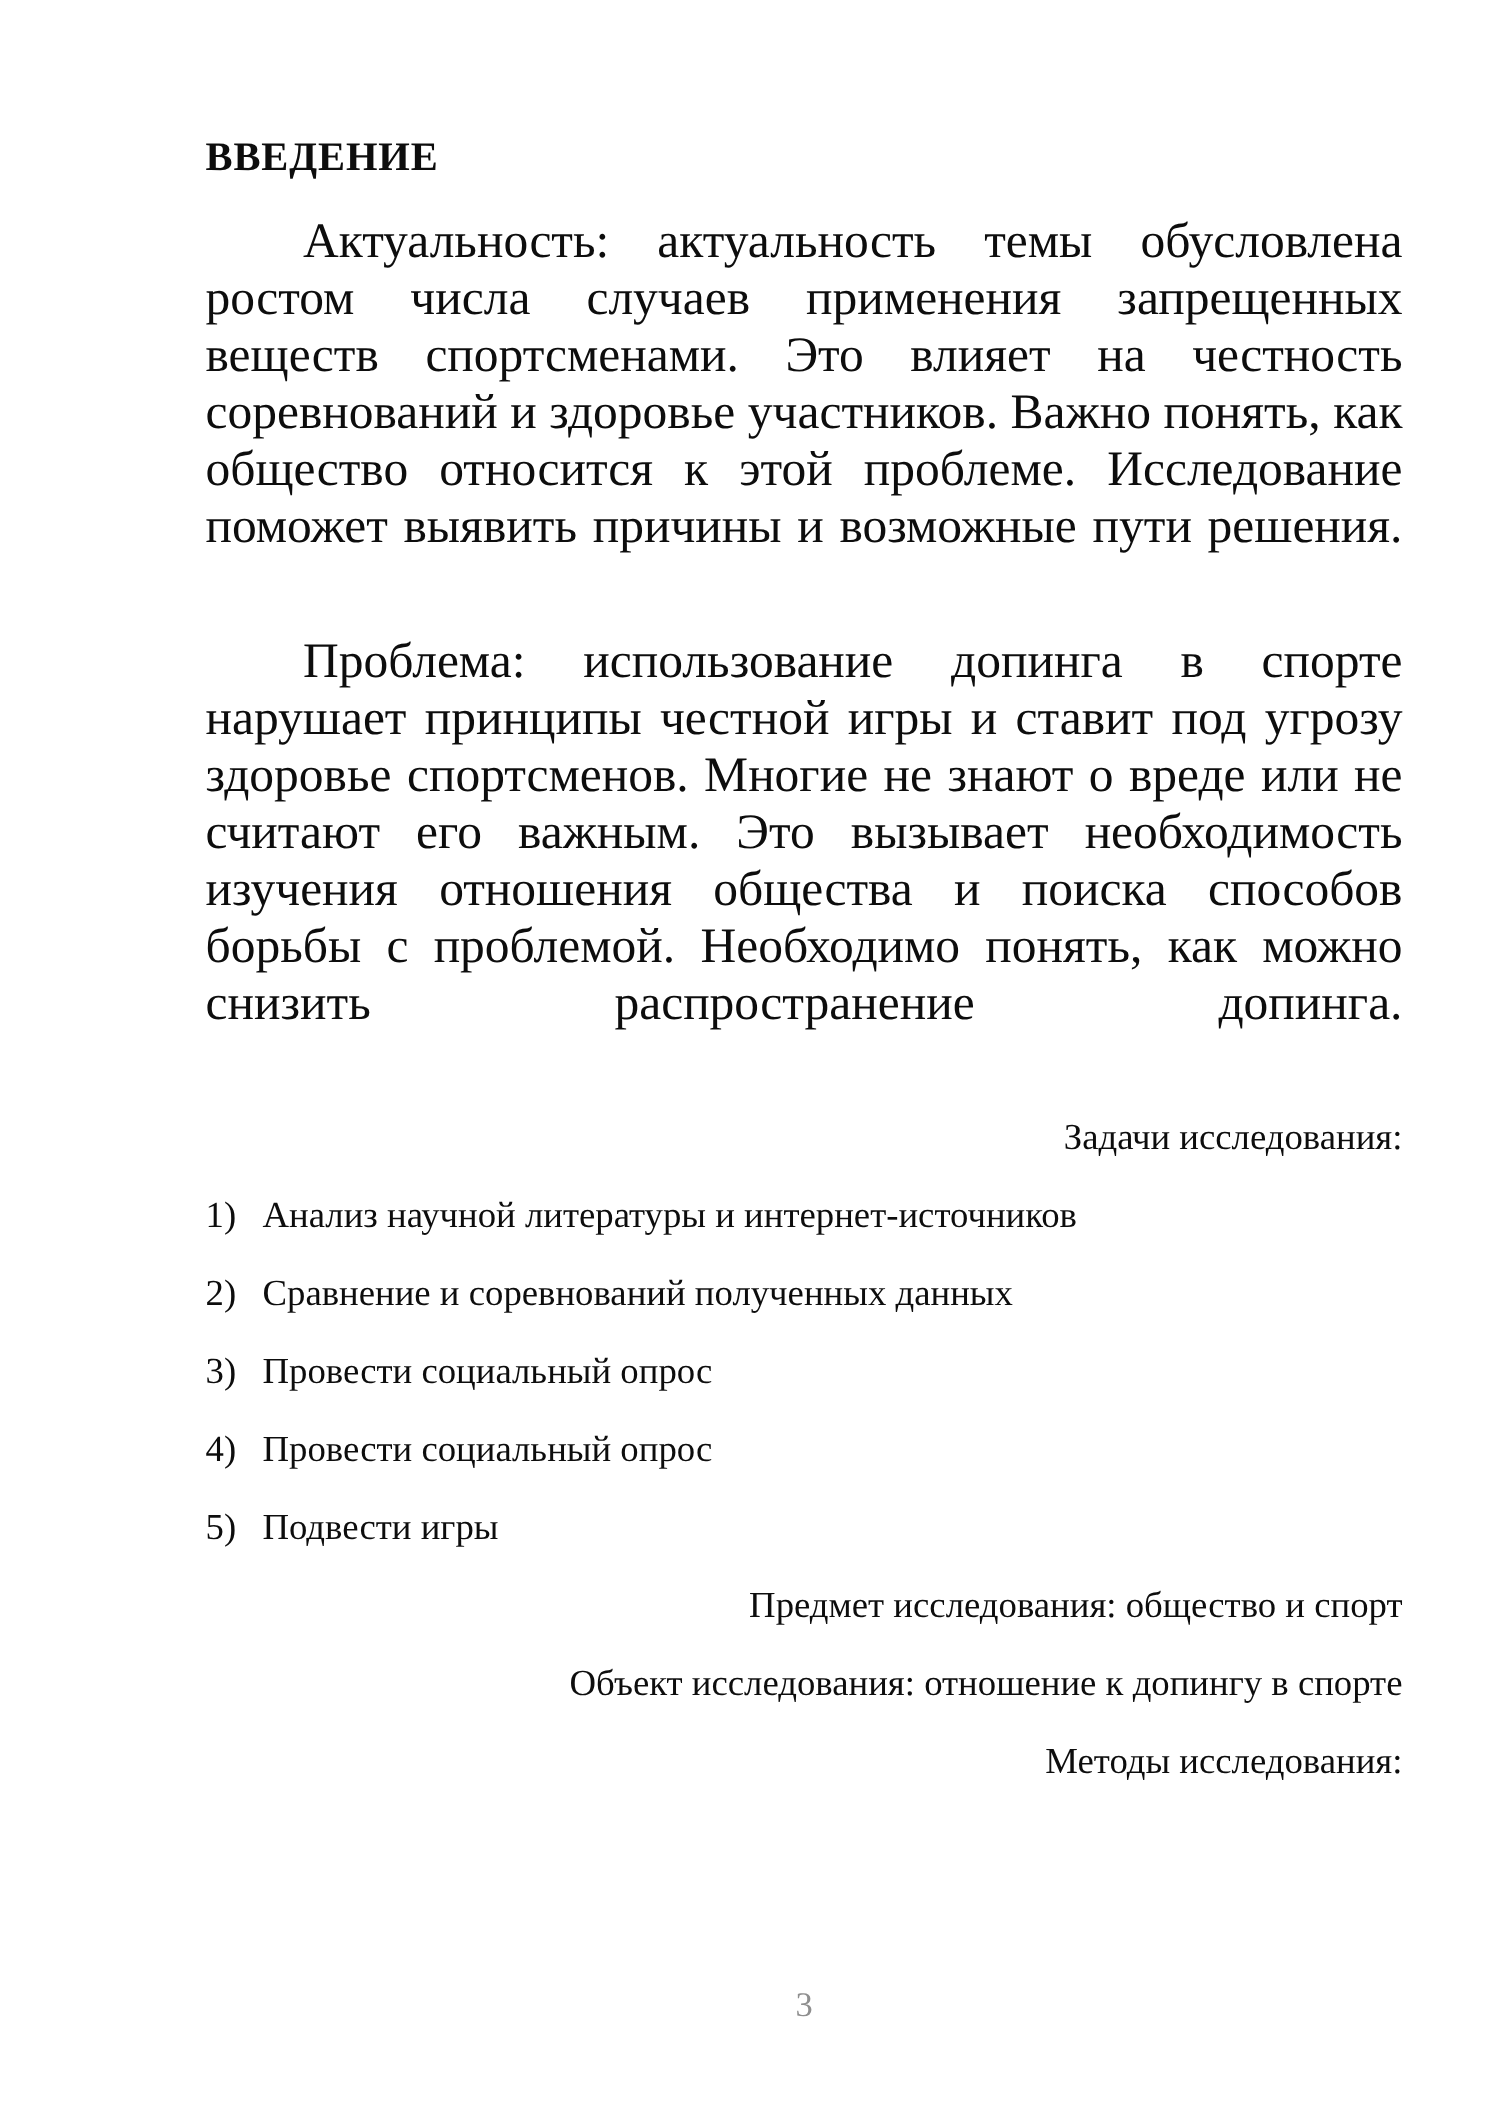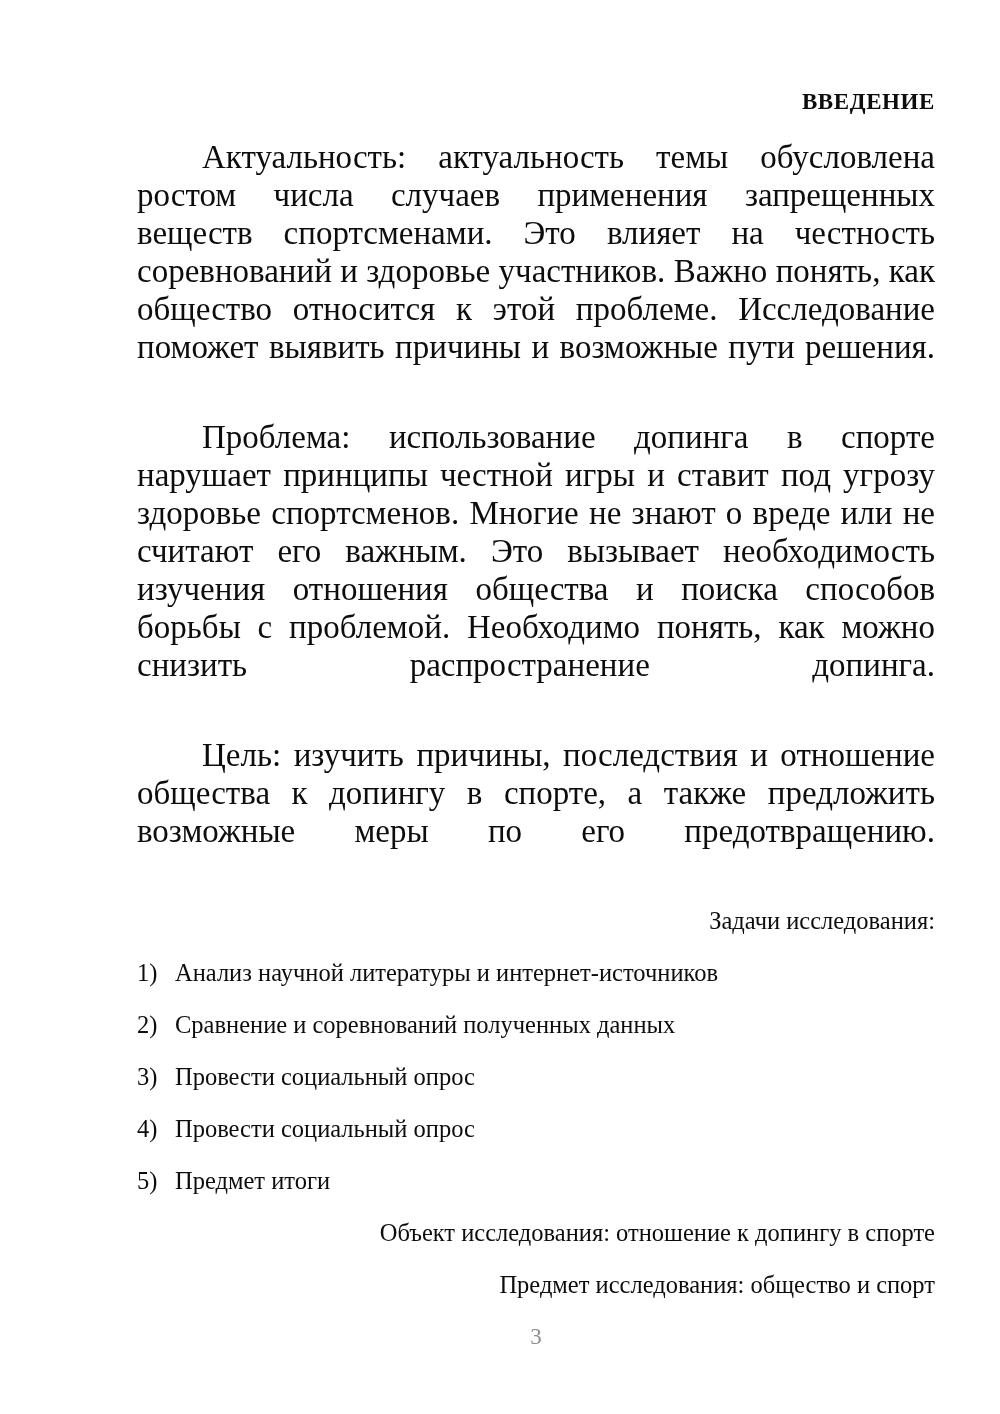--- a/index.html
+++ b/index.html
@@ -26,23 +26,23 @@
   }
 
   .content {
     position: absolute;
     left: 137px;
     top: 88px;
     width: 798px;
   }
 
   .doc-title {
-    font-size: 23px;
+    font-size: 27px;
     font-weight: bold;
-    text-align: right;
+    text-align: left;
     letter-spacing: 0.6px;
     margin: 0 0 22px 0;
     line-height: 1.2;
     font-family: Liberation Serif, serif;
   }
 
   .para {
     font-size: 33px;
     line-height: 38px;
     text-align: justify;
@@ -107,21 +107,20 @@
 
 <div class="page">
   <div class="content">
 
     <h1 class="doc-title">ВВЕДЕНИЕ</h1>
 
     <p class="para">Актуальность: актуальность темы обусловлена ростом числа случаев применения запрещенных веществ спортсменами. Это влияет на честность соревнований и здоровье участников. Важно понять, как общество относится к этой проблеме. Исследование поможет выявить причины и возможные пути решения.</p>
 
     <p class="para">Проблема: использование допинга в спорте нарушает принципы честной игры и ставит под угрозу здоровье спортсменов. Многие не знают о вреде или не считают его важным. Это вызывает необходимость изучения отношения общества и поиска способов борьбы с проблемой. Необходимо понять, как можно снизить распространение допинга.</p>
 
-    <p class="para">Цель: изучить причины, последствия и отношение общества к допингу в спорте, а также предложить возможные меры по его предотвращению.</p>
 
     <p class="lead-line">Задачи исследования:</p>
 
     <ul class="list">
       <li class="list-item">
         <span class="list-marker">1)</span>
         <span>Анализ научной литературы и интернет-источников</span>
       </li>
       <li class="list-item">
         <span class="list-marker">2)</span>
@@ -130,28 +129,29 @@
       <li class="list-item">
         <span class="list-marker">3)</span>
         <span>Провести социальный опрос</span>
       </li>
       <li class="list-item">
         <span class="list-marker">4)</span>
         <span>Провести социальный опрос</span>
       </li>
       <li class="list-item">
         <span class="list-marker">5)</span>
-        <span>Предмет итоги</span>
+        <span>Подвести игры</span>
       </li>
     </ul>
 
+    <p class="lead-line">Предмет исследования: общество и спорт</p>
+
     <p class="lead-line">Объект исследования: отношение к допингу в спорте</p>
 
-    <p class="lead-line">Предмет исследования: общество и спорт</p>
 
-
+    <p class="lead-line">Методы исследования:</p>
 
   </div>
 
   <div class="page-number">
     <span>3</span>
   </div>
 </div>
 
 </body></html>

